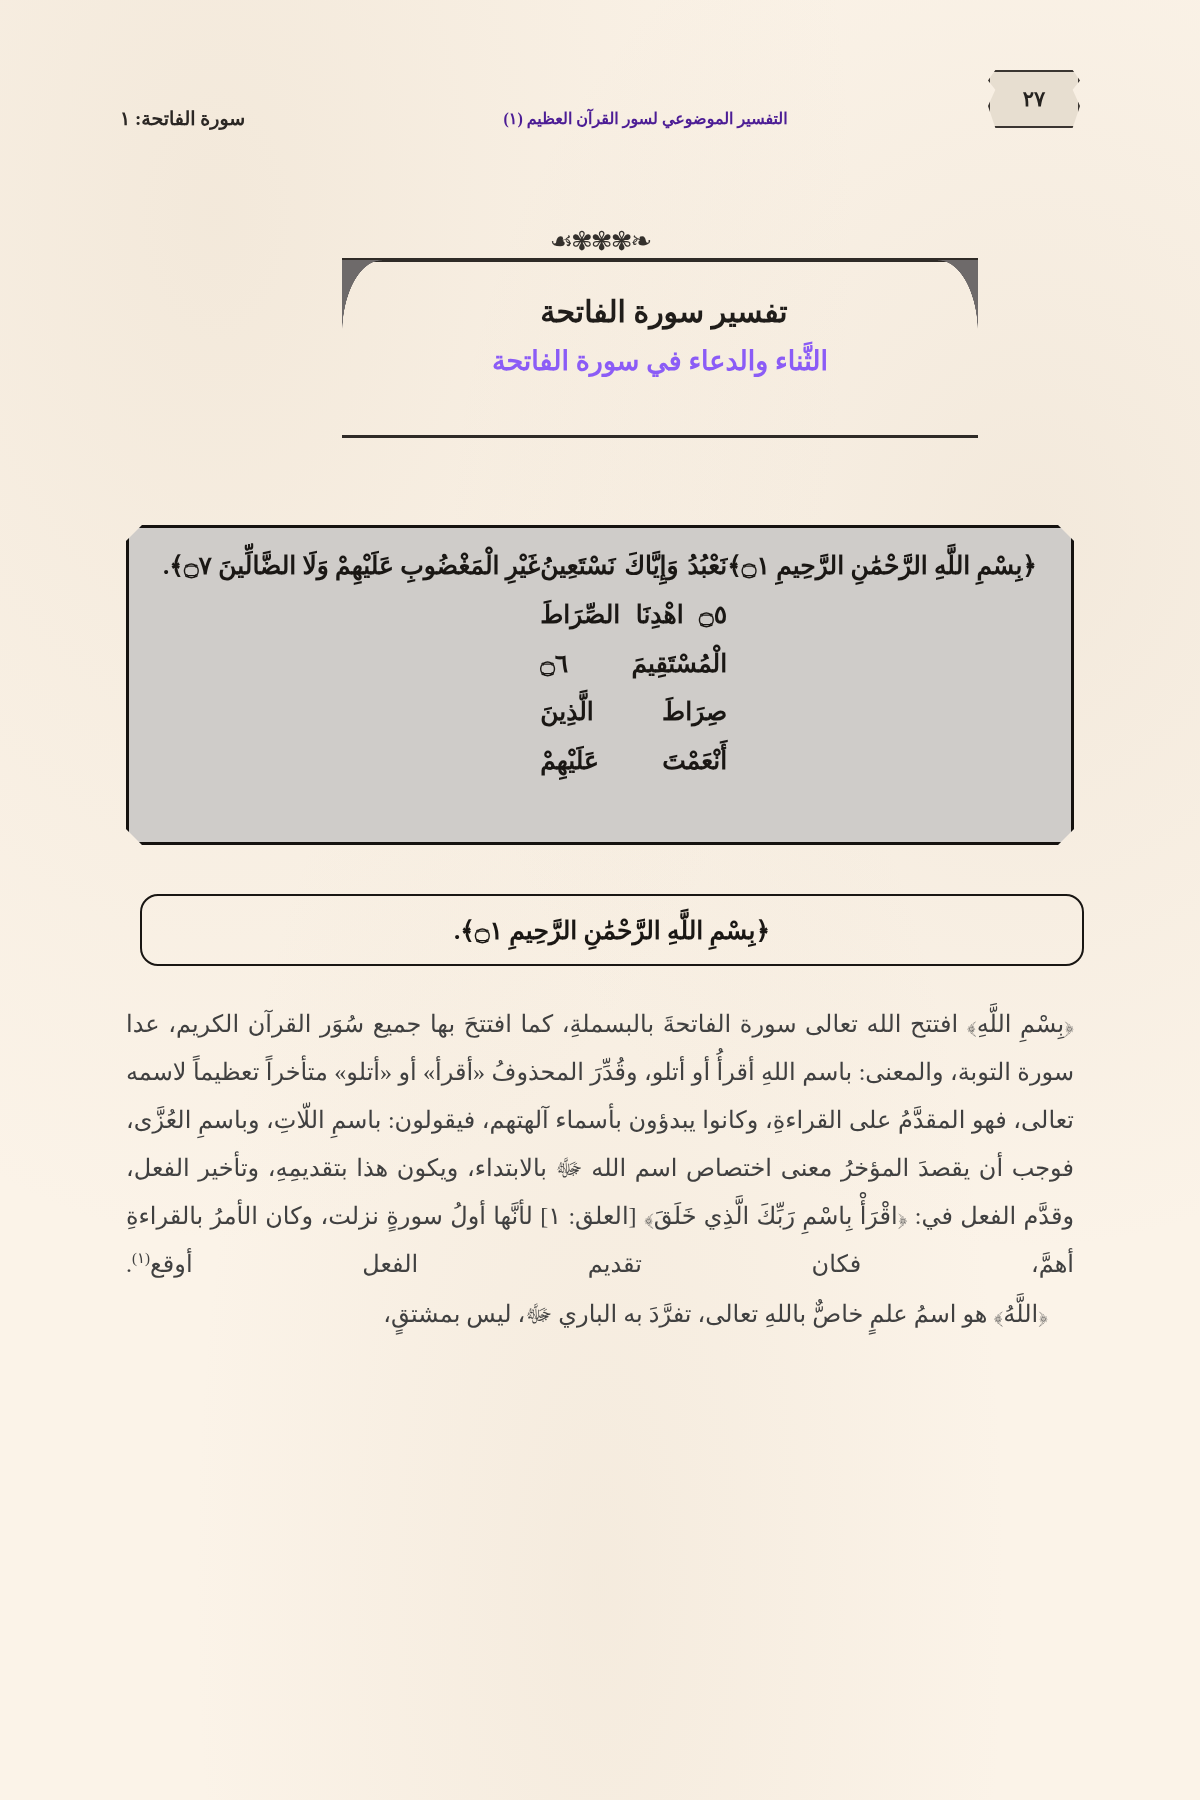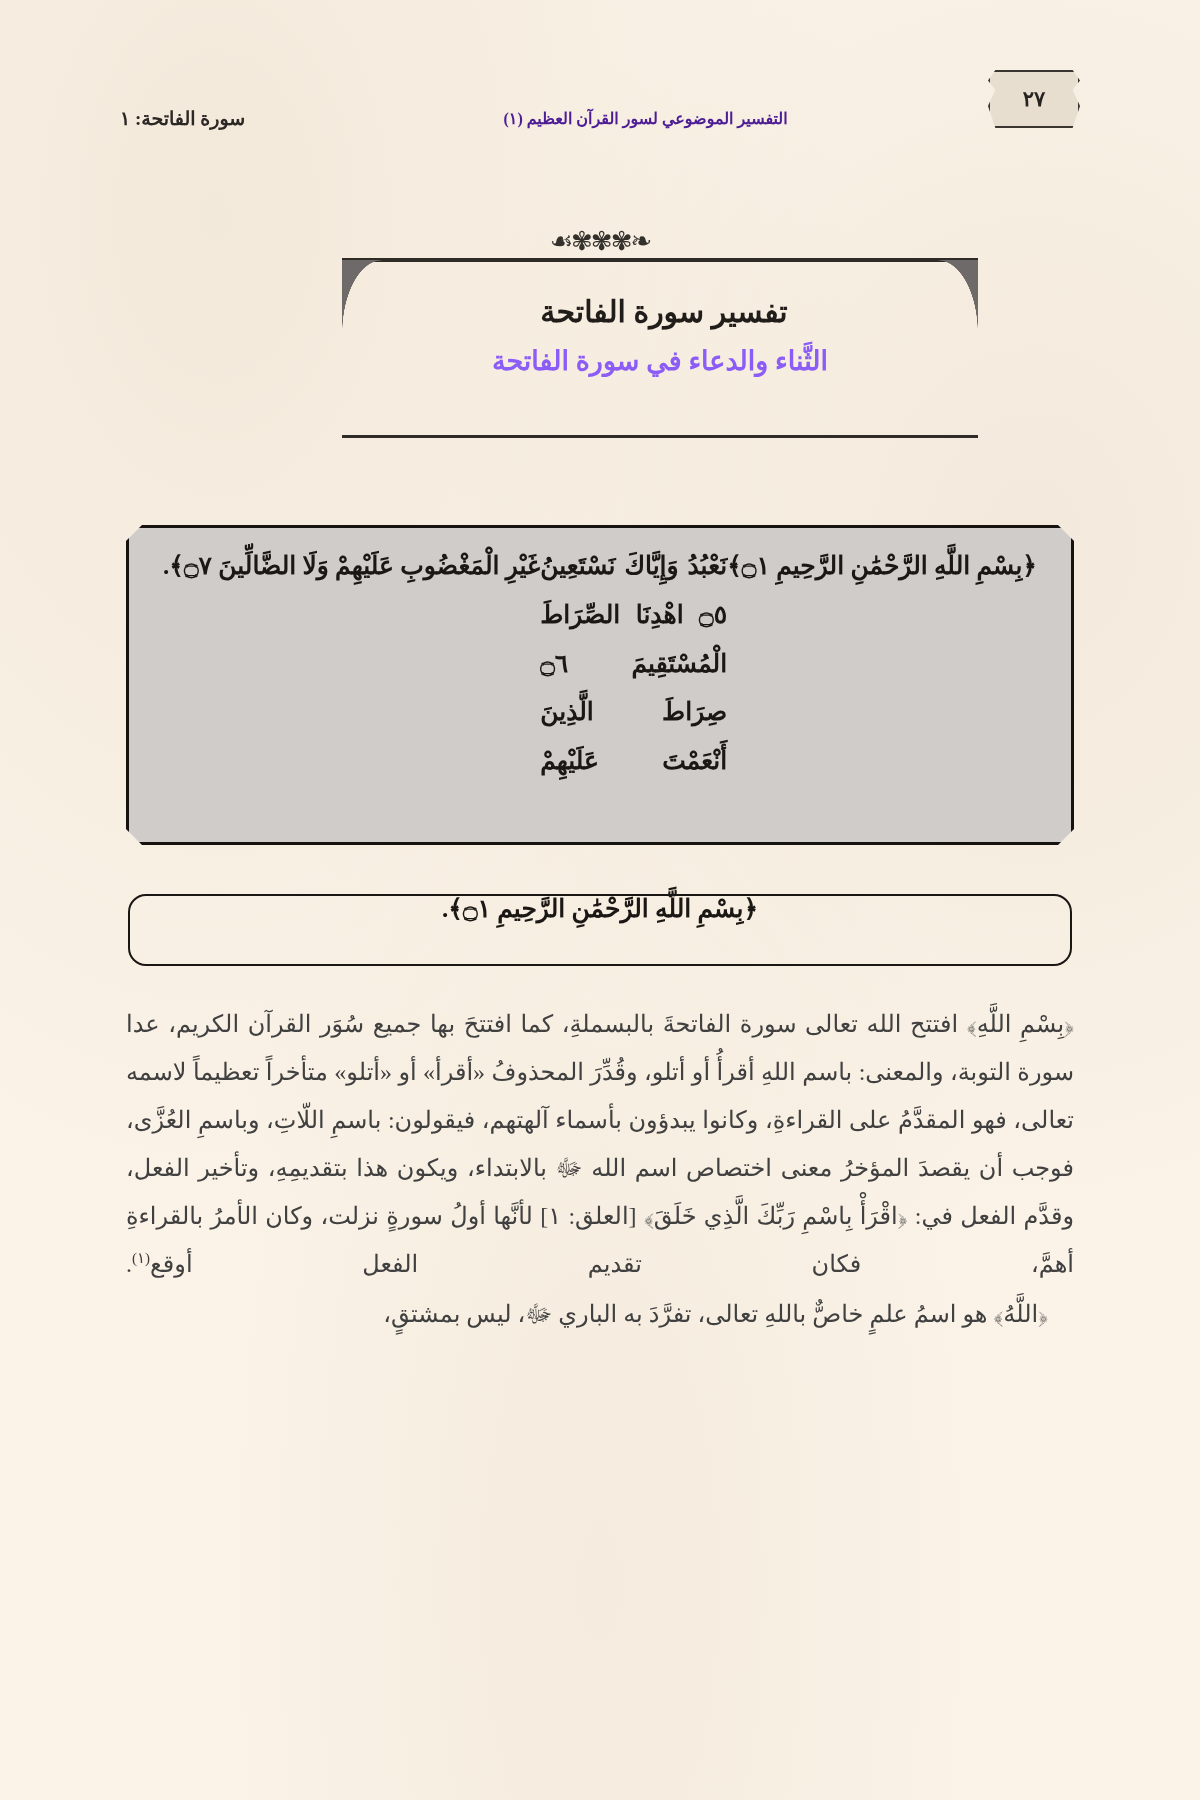--- a/index.html
+++ b/index.html
@@ -209,26 +209,27 @@
   .quran-box .vline.justified {
     text-align: justify;
     text-align-last: justify;
     white-space: normal;
   }
 
   
   .basmalah-box {
     position: absolute;
     top: 892px;
-    right: 126px;
+    right: 114px;
     width: 948px;
     height: 76px;
     border: 2px solid #19161300;
     box-sizing: border-box;
     display: flex;
+    align-items: center;
     justify-content: center;
     direction: rtl;
   }
   .basmalah-box .frame {
     position: absolute;
     inset: 0;
     border: 2px solid #191613;
     border-radius: 18px;
   }
   .basmalah-box .vline {

